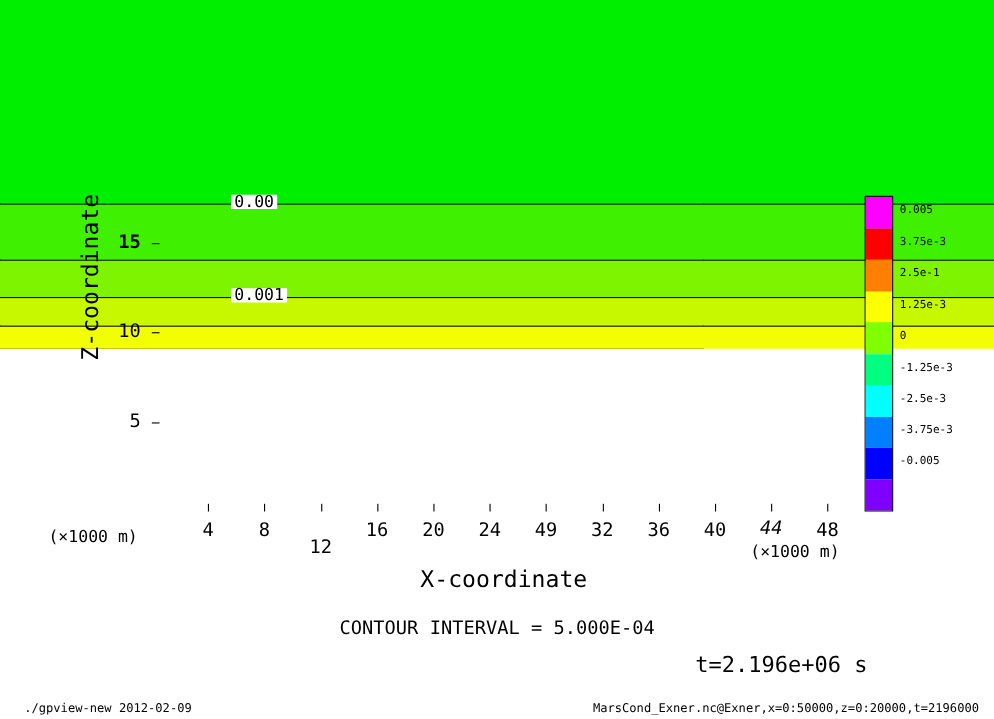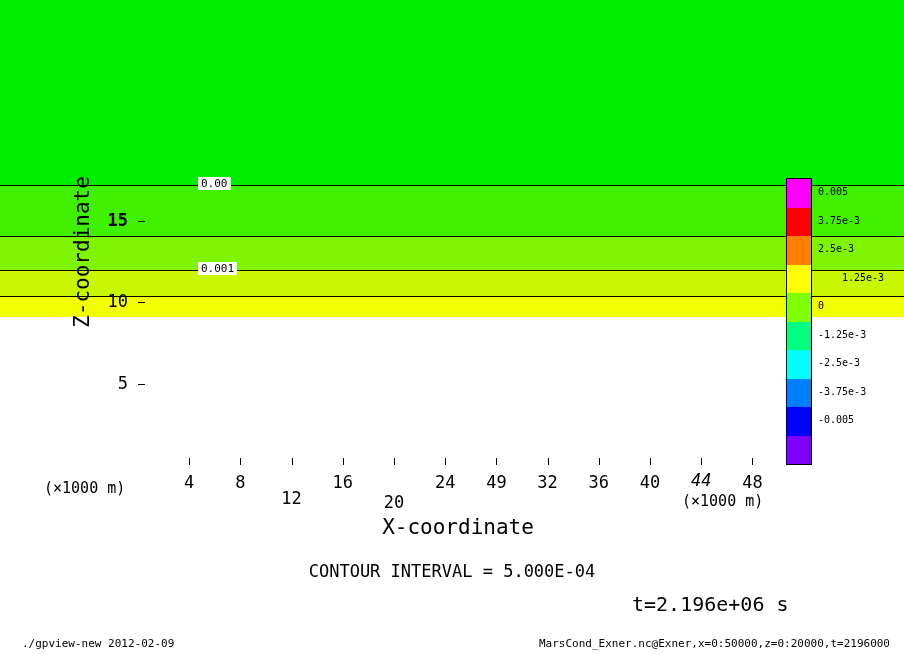--- a/index.html
+++ b/index.html
@@ -35,24 +35,25 @@
   .band { position: absolute; left: 0; width: 100%; }
 
   .contour-line {
     position: absolute;
     left: 0; width: 100%;
     height: 0;
     border-top: 1px solid #000;
   }
   .contour-label {
     position: absolute;
-    font-size: 11px;
+    font-size: 15px;
     background: #ffffff;
     padding: 0 3px;
     line-height: 13px;
+    margin-left: 12px;
   }
 
   
   .ytick-label {
     position: absolute;
     right: 0;
     font-size: 17px;
     text-align: right;
     line-height: 14px;
   }
@@ -174,21 +175,21 @@
     <div class="ytick-label" style="left: 88px; width: 40px; top: 213.154px; font-weight: bold;">15</div>
     <div class="xtick-mark" style="left: 189.2px; top: 458px;"></div>
     <div class="xtick-label" style="left: 164.2px; width: 50px; top: 474px;">4</div>
     <div class="xtick-mark" style="left: 240.4px; top: 458px;"></div>
     <div class="xtick-label" style="left: 215.4px; width: 50px; top: 474px;">8</div>
     <div class="xtick-mark" style="left: 291.6px; top: 458px;"></div>
     <div class="xtick-label" style="left: 266.6px; width: 50px; top: 474px; margin-top: 16px;">12</div>
     <div class="xtick-mark" style="left: 342.8px; top: 458px;"></div>
     <div class="xtick-label" style="left: 317.8px; width: 50px; top: 474px;">16</div>
     <div class="xtick-mark" style="left: 394px; top: 458px;"></div>
-    <div class="xtick-label" style="left: 369px; width: 50px; top: 494px; text-align: center;">20</div>
+    <div class="xtick-label" style="left: 369px; width: 50px; top: 474px; text-align: center;">20</div>
     <div class="xtick-mark" style="left: 445.2px; top: 458px;"></div>
     <div class="xtick-label" style="left: 420.2px; width: 50px; top: 474px;">24</div>
     <div class="xtick-mark" style="left: 496.4px; top: 458px;"></div>
     <div class="xtick-label" style="left: 471.4px; width: 50px; top: 474px;">49</div>
     <div class="xtick-mark" style="left: 547.6px; top: 458px;"></div>
     <div class="xtick-label" style="left: 522.6px; width: 50px; top: 474px;">32</div>
     <div class="xtick-mark" style="left: 598.8px; top: 458px;"></div>
     <div class="xtick-label" style="left: 573.8px; width: 50px; top: 474px;">36</div>
     <div class="xtick-mark" style="left: 650px; top: 458px;"></div>
     <div class="xtick-label" style="left: 625px; width: 50px; top: 474px;">40</div>
@@ -211,22 +212,22 @@
     <div class="cb-cell" style="top: 114px; height: 28.5px; background: rgb(128, 255, 0);"></div>
     <div class="cb-cell" style="top: 142.5px; height: 28.5px; background: rgb(0, 255, 128);"></div>
     <div class="cb-cell" style="top: 171px; height: 28.5px; background: rgb(0, 255, 255);"></div>
     <div class="cb-cell" style="top: 199.5px; height: 28.5px; background: rgb(0, 128, 255);"></div>
     <div class="cb-cell" style="top: 228px; height: 28.5px; background: rgb(0, 0, 255);"></div>
     <div class="cb-cell" style="top: 256.5px; height: 28.5px; background: rgb(128, 0, 255);"></div>
   </div>
 <div id="colorbar-labels" class="abs" style="left:0;top:0;width:904px;height:654px;pointer-events:none;">
     <div class="cb-label" style="top: 185.25px;">0.005</div>
     <div class="cb-label" style="top: 213.75px;">3.75e-3</div>
-    <div class="cb-label" style="top: 242.25px;">2.5e-3</div>
-    <div class="cb-label" style="top: 270.75px; margin-left: 24px;">1.25e-3</div>
+    <div class="cb-label" style="top: 242.25px;">2.5e-1</div>
+    <div class="cb-label" style="top: 270.75px;">1.25e-3</div>
     <div class="cb-label" style="top: 299.25px;">0</div>
     <div class="cb-label" style="top: 327.75px;">-1.25e-3</div>
     <div class="cb-label" style="top: 356.25px;">-2.5e-3</div>
     <div class="cb-label" style="top: 384.75px;">-3.75e-3</div>
     <div class="cb-label" style="top: 413.25px;">-0.005</div>
   </div>
 
 <div id="contour-interval">CONTOUR INTERVAL = 5.000E-04</div>
 <div id="time-text">t=2.196e+06 s</div>
 <div id="footer-left">./gpview-new   2012-02-09</div>

